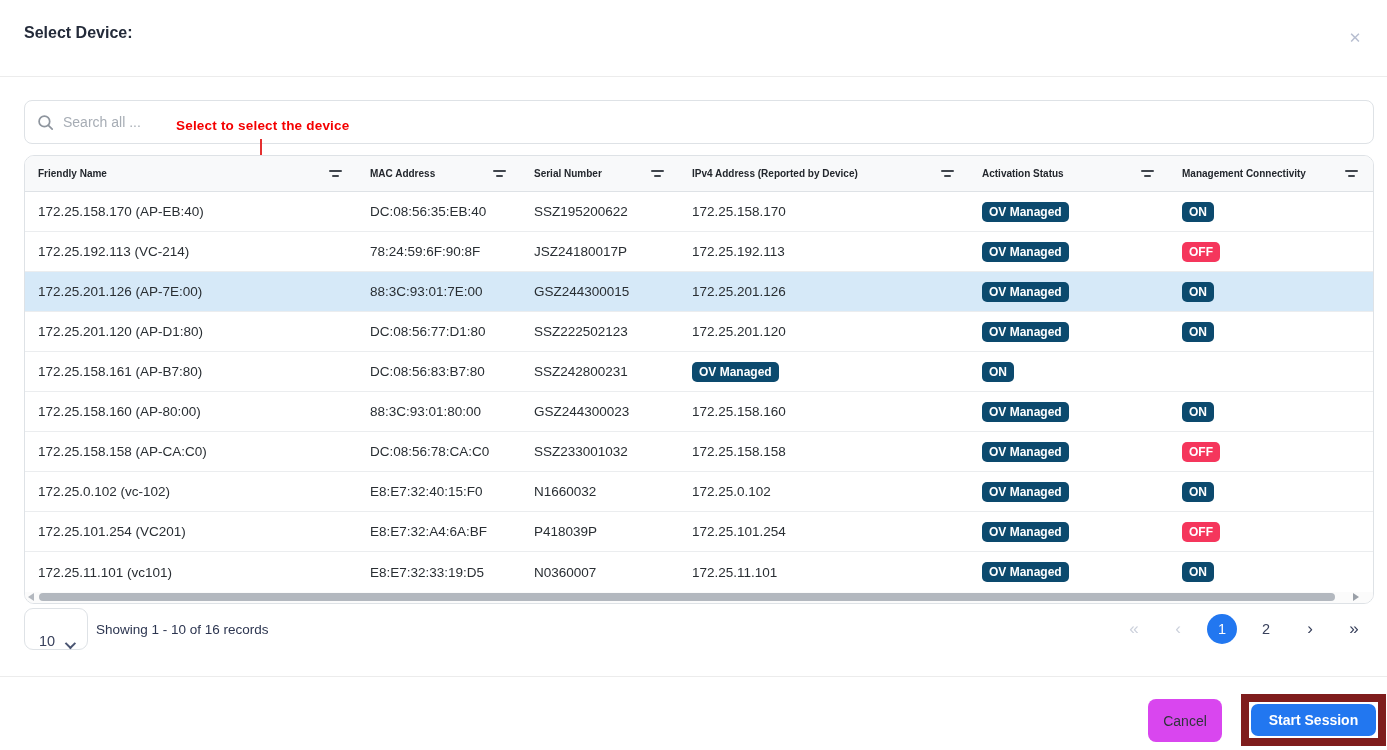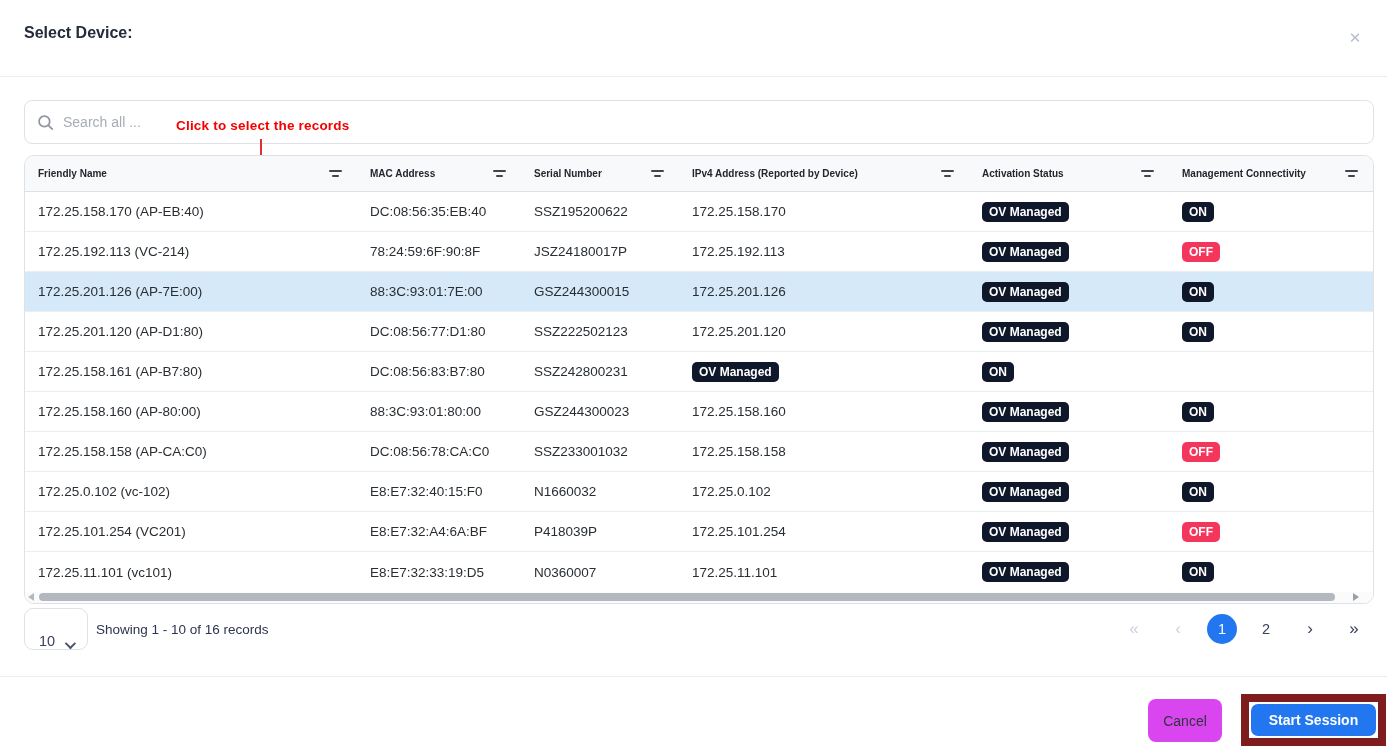--- a/index.html
+++ b/index.html
@@ -40,21 +40,21 @@
   .filter-icon::before { content:""; position:absolute; top:2px; left:0; width:13px; height:2px;
     background:#41464d; border-radius:1px; }
   .filter-icon::after { content:""; position:absolute; top:7px; left:3px; width:7px; height:2px;
     background:#41464d; border-radius:1px; }
   .tr { height:40px; border-bottom:1px solid #ebedef; cursor:pointer; background:#fff; }
   .tr:last-child { border-bottom:none; }
   .tr.selected { background:#d6e9f8; }
   .td { padding-left:13px; font-size:13.5px; color:#292e33; white-space:nowrap; overflow:hidden; }
   .badge { display:inline-block; padding:4px 7px; border-radius:5px; font-size:12px; font-weight:bold;
     color:#fff; line-height:1; }
-  .badge.green { background:#0f172a; }
+  .badge.green { background:#0c4a6e; }
   .badge.red { background:#f5365c; }
 
   
   .hscroll { position:relative; height:11px; background:#fbfbfb; }
   .hscroll .thumb { position:absolute; left:14px; right:38px; top:1px; height:8px;
     background:#b3b8bf; border-radius:4px; cursor:pointer; }
   .hs-arrow { position:absolute; top:1px; width:0; height:0; border-top:4px solid transparent;
     border-bottom:4px solid transparent; cursor:pointer; }
   .hs-arrow.left { left:3px; border-right:6px solid #b3b8bf; }
   .hs-arrow.right { right:14px; border-left:6px solid #9aa0a8; }
@@ -95,21 +95,21 @@
   <div class="search-box">
     <span style="display:flex;">
       <svg width="17" height="17" viewBox="0 0 17 17">
         <circle cx="7.4" cy="7.4" r="5.3" fill="none" stroke="#8e959e" stroke-width="1.7"></circle>
         <line x1="11.6" y1="11.6" x2="15.2" y2="15.2" stroke="#8e959e" stroke-width="1.7" stroke-linecap="round"></line>
       </svg>
     </span>
     <input type="text" placeholder="Search all ..." style="">
   </div>
 
-  <div class="annot-text">Click to select the records</div>
+  <div class="annot-text">Select to select the device</div>
   <div class="annot-line"></div>
   <div class="annot-head"></div>
 
   <div class="tbl">
     <div class="trow thead">
       <div class="th">
         <span>Friendly Name</span>
         <span class="filter-icon"></span>
       </div>
       <div class="th">

